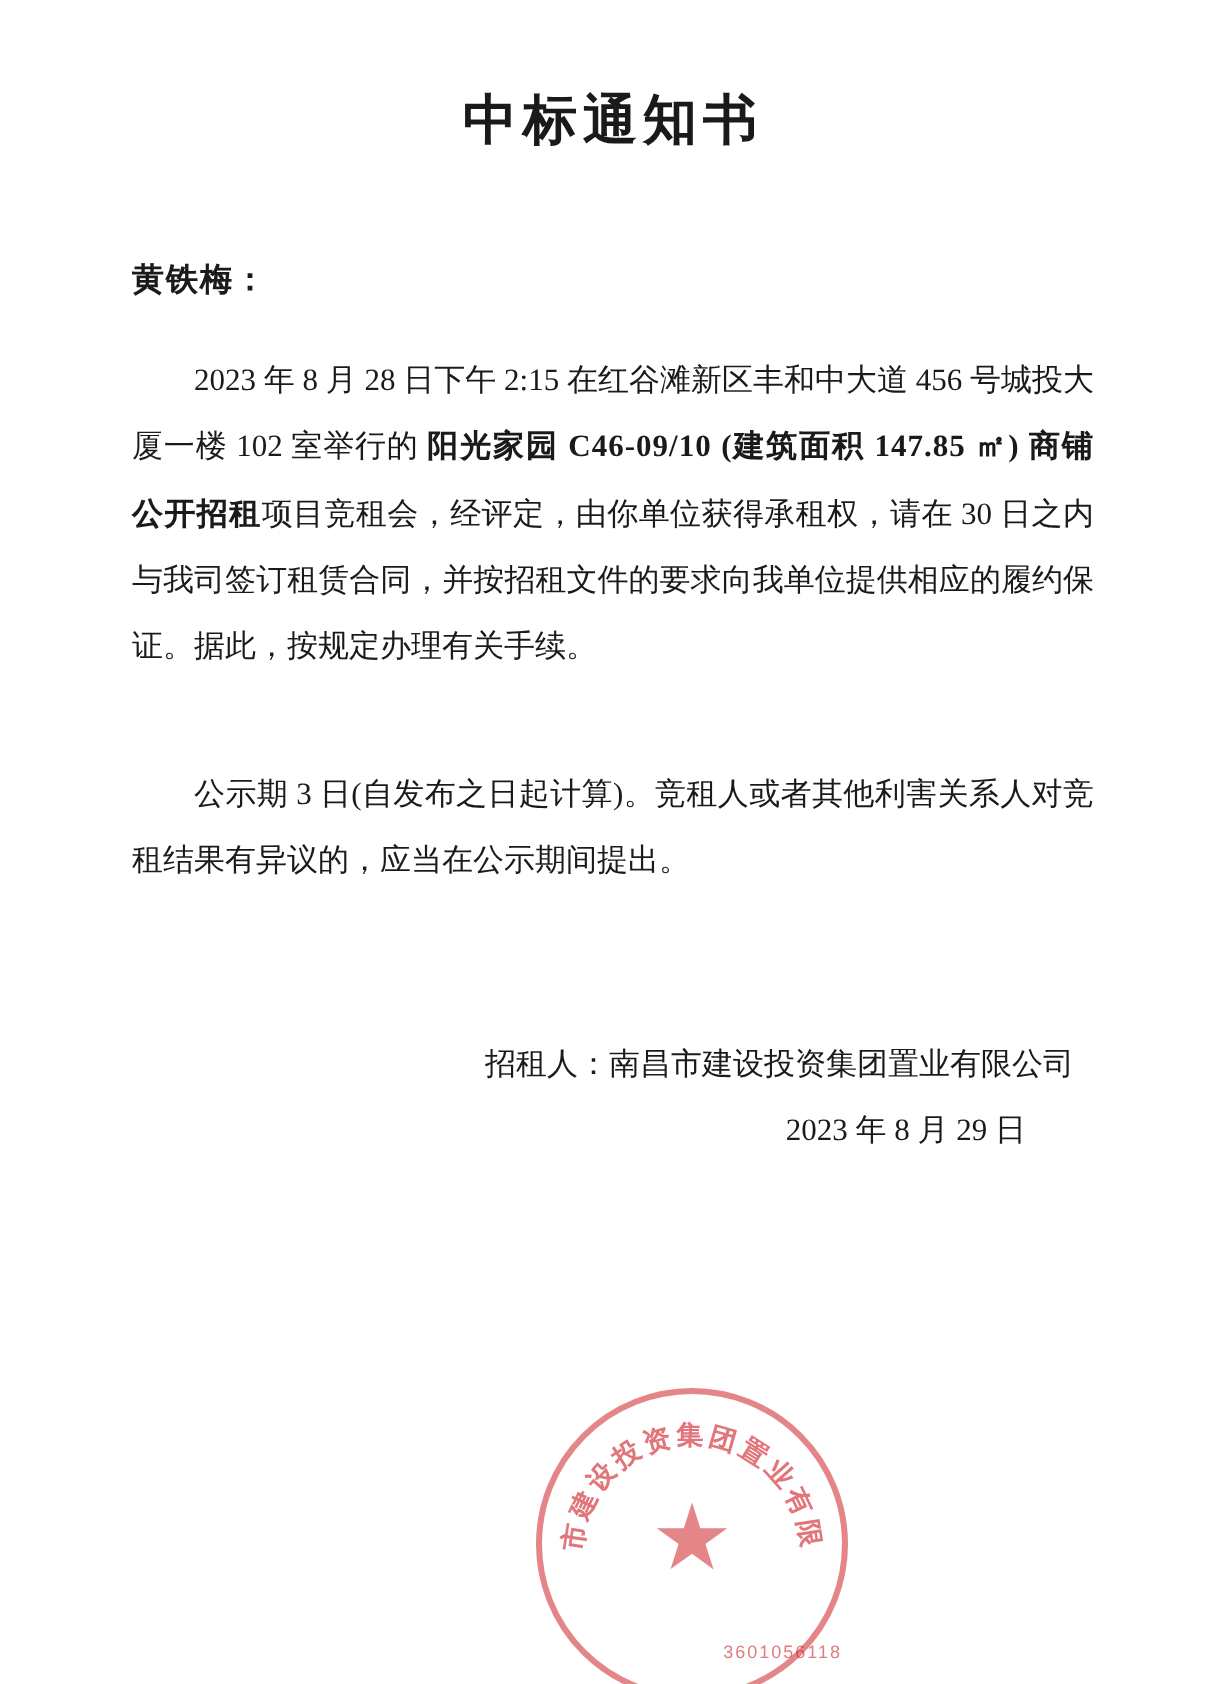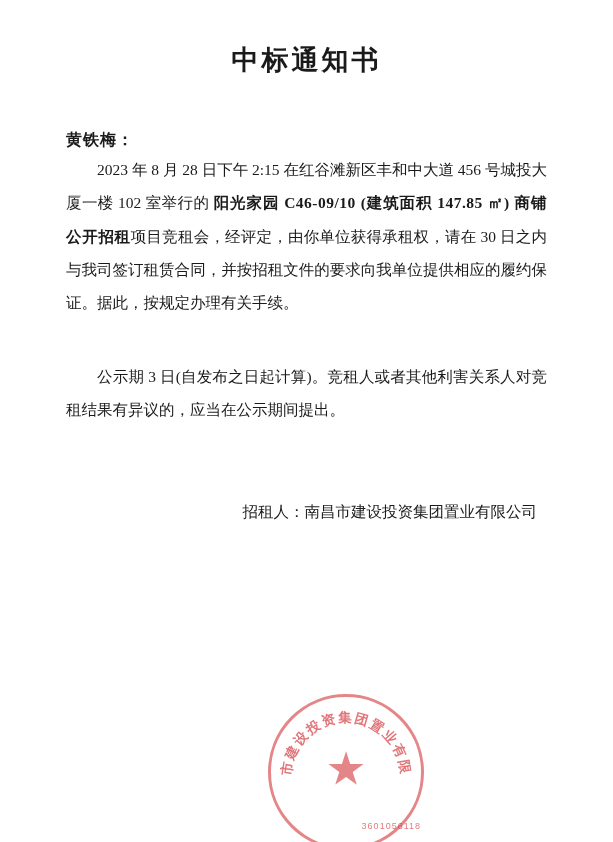--- a/index.html
+++ b/index.html
@@ -42,21 +42,21 @@
     letter-spacing: 0;
   }
   .para {
     font-size: 15.5px;
     line-height: 2.15;
     text-align: justify;
     text-justify: inter-ideograph;
     margin: 0;
   }
   .body-para {
-    margin-top: 2px;
+    margin-top: 23px;
     text-indent: 2em;
   }
   .hl {
     font-weight: bold;
     letter-spacing: 0.5px;
   }
   .result-row {
     margin-top: 30px;
     font-size: 16px;
     font-weight: bold;
@@ -166,20 +166,21 @@
   <p class="para body-para">
     <span>2023 年 8 月 28 日下午 2:15 在红谷滩新区丰和中大道 456 号城投大厦一楼 102 室举行的 </span><span class="hl">阳光家园 C46-09/10 (建筑面积 147.85 ㎡) 商铺公开招租</span><span>项目竞租会，经评定，由你单位获得承租权，请在 30 日之内与我司签订租赁合同，并按招租文件的要求向我单位提供相应的履约保证。据此，按规定办理有关手续。</span>
   </p>
 
 
   <p class="para notice-para">公示期 3 日(自发布之日起计算)。竞租人或者其他利害关系人对竞租结果有异议的，应当在公示期间提出。</p>
 
 
   <div class="signature-block">
     <span class="sig-line">招租人：南昌市建设投资集团置业有限公司</span>
+    <span class="sig-date">2023 年 8 月 29 日</span>
   </div>
 
   <div class="stamp">
     <svg class="arc-text" viewBox="0 0 150 150">
       <defs>
         <path id="arcpath" d="M 20,80 A 55,55 0 0 1 130,80" fill="none"></path>
       </defs>
       <text text-anchor="middle">
         <textPath href="#arcpath" startOffset="50%">南昌市建设投资集团置业有限公司</textPath>
       </text>

